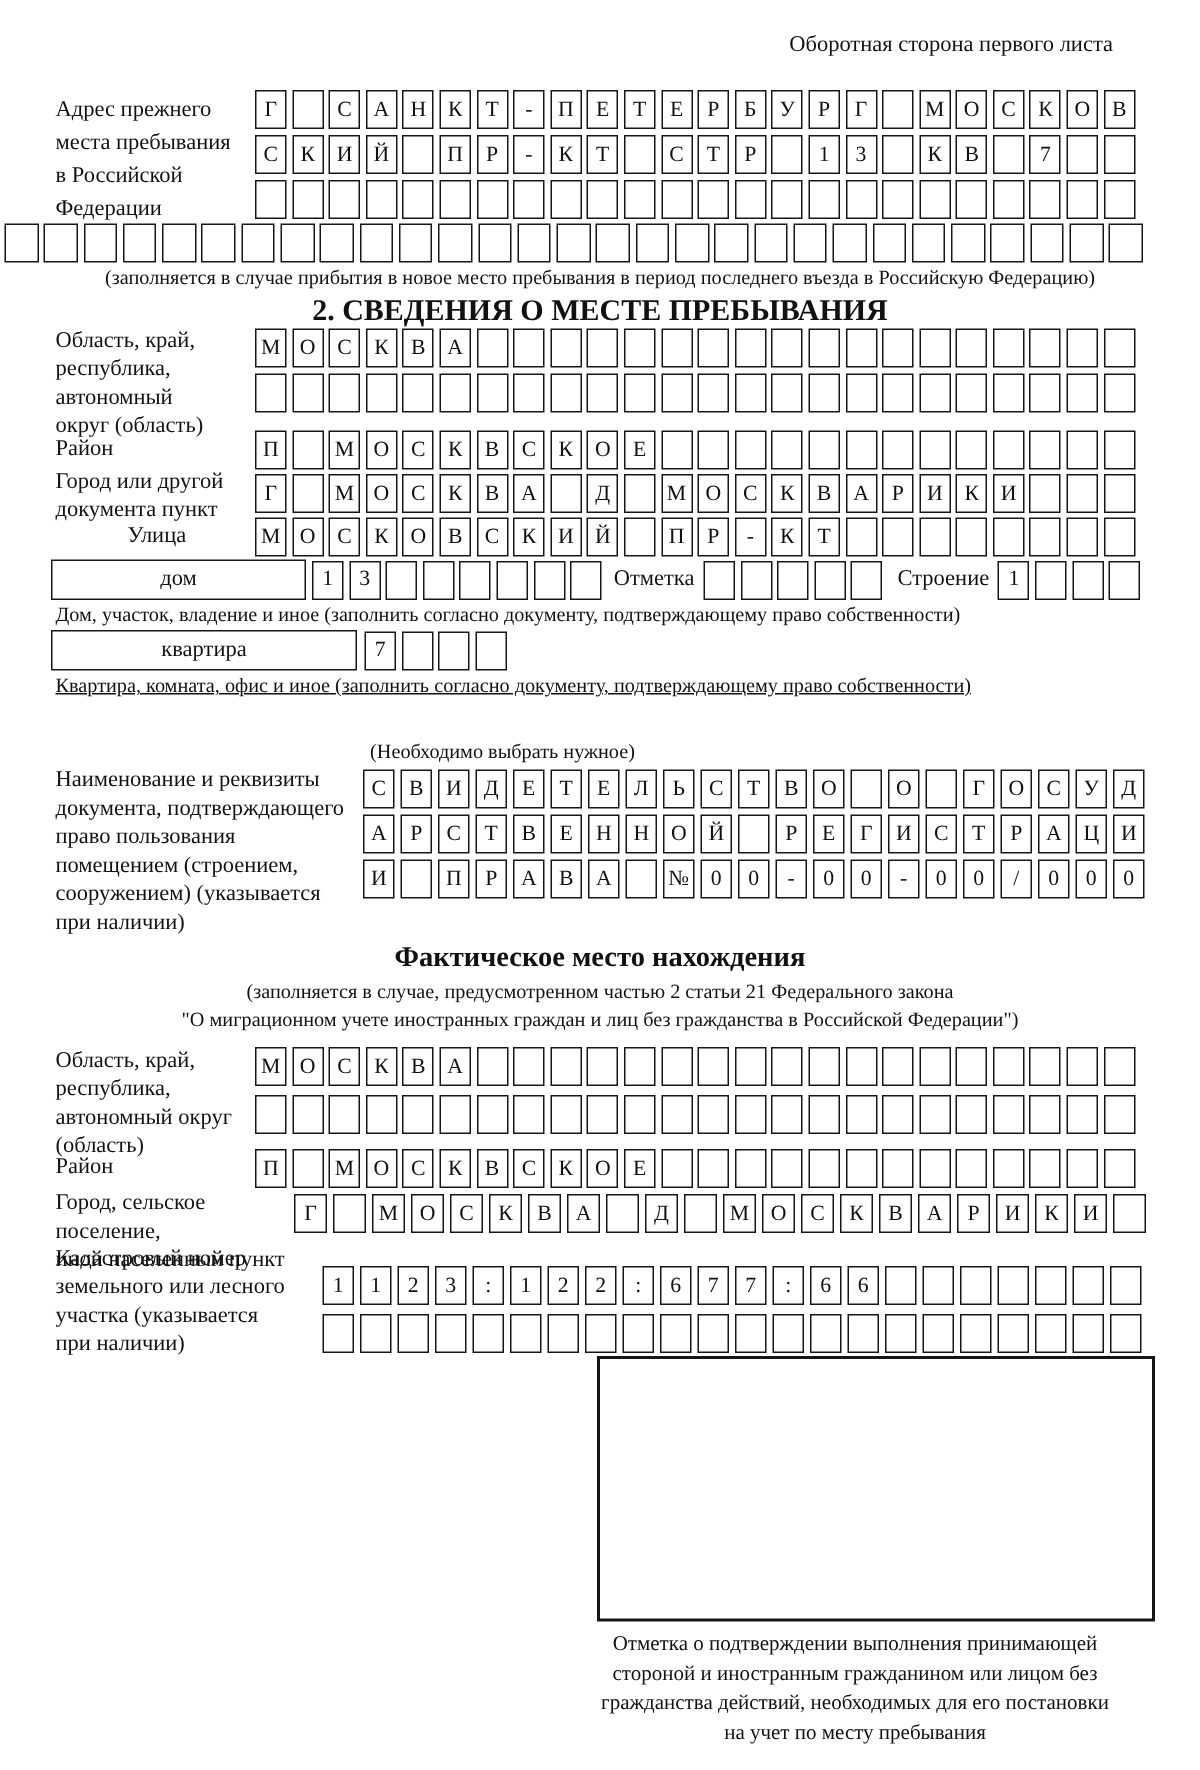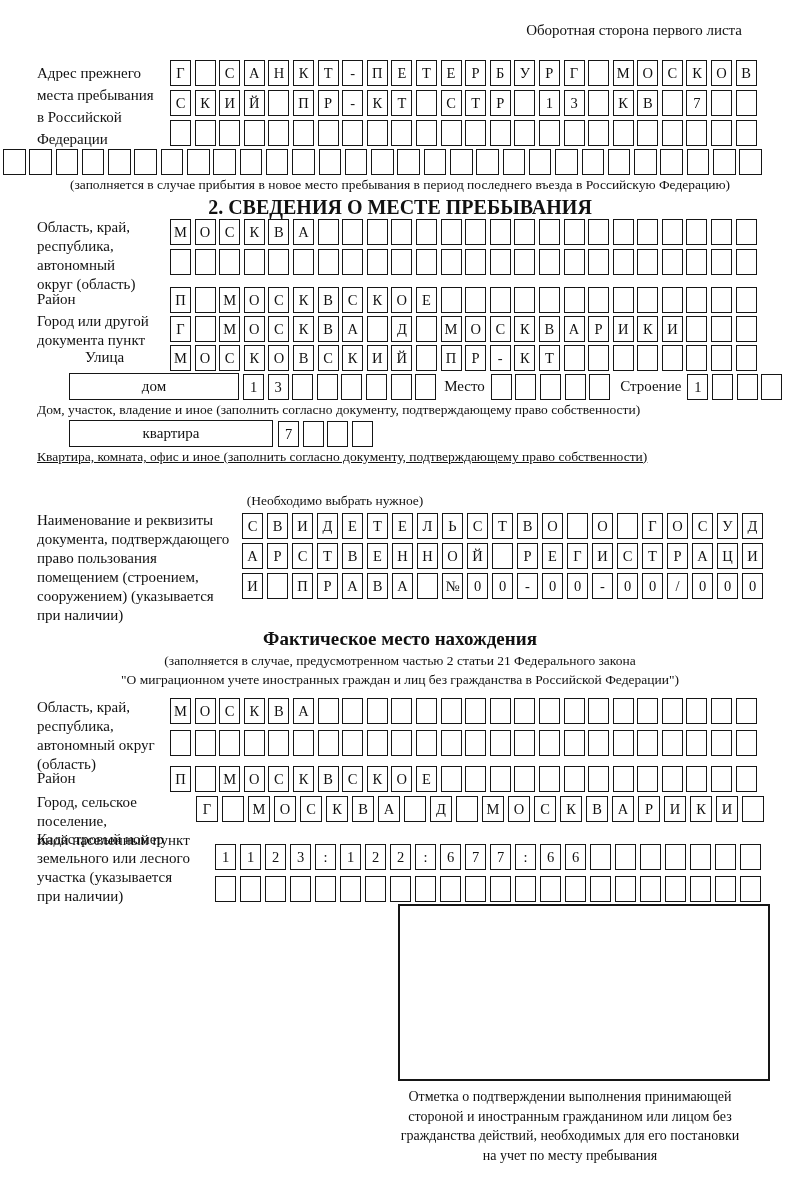--- a/index.html
+++ b/index.html
@@ -17,21 +17,21 @@
   .abs{position:absolute;}
   .center{text-align:center;width:800px;left:0;}
   .note{font-size:13.5px;}
   .title{font-size:20px;font-weight:bold;}
   .caption{font-size:13.5px;}
   .longbox{height:27px;border:1.8px solid #161616;box-sizing:border-box;display:flex;
            align-items:center;justify-content:center;font-size:15px;background:#fff;flex:none;}
   .inline-lbl{font-size:15px;line-height:27px;white-space:nowrap;}
   .checkbox{width:22px;height:26px;border:1.8px solid #161616;box-sizing:border-box;flex:none;
             display:flex;align-items:center;justify-content:center;font-size:15px;}
-  .flexrow{display:flex;align-items:flex-end;margin-left:35px;}
+  .flexrow{display:flex;align-items:center;}
   .stamp-box{border:2px solid #161616;box-sizing:border-box;background:#fff;}
   .stampcap{font-size:14px;line-height:19.5px;text-align:center;white-space:pre-line;}
 </style>
 </head>
 <body>
 
 <div id="page">
 
   <div class="abs" style="top:22px;left:0;width:742px;text-align:right;font-size:15px;">Оборотная сторона первого листа</div>
 
@@ -299,21 +299,21 @@
     <div class="cells" style="margin-left:4px;">
         <div class="cell">1</div>
         <div class="cell">3</div>
         <div class="cell"></div>
         <div class="cell"></div>
         <div class="cell"></div>
         <div class="cell"></div>
         <div class="cell"></div>
         <div class="cell"></div>
       </div>
-    <div class="inline-lbl" style="margin:0 6px 0 8px;">Место</div>
+    <div class="inline-lbl" style="margin:0 6px 0 8px;">Отметка</div>
     <div class="cells">
         <div class="cell"></div>
         <div class="cell"></div>
         <div class="cell"></div>
         <div class="cell"></div>
         <div class="cell"></div>
       </div>
     <div class="inline-lbl" style="margin:0 6px 0 10px;">Строение</div>
     <div class="cells">
         <div class="cell">1</div>

